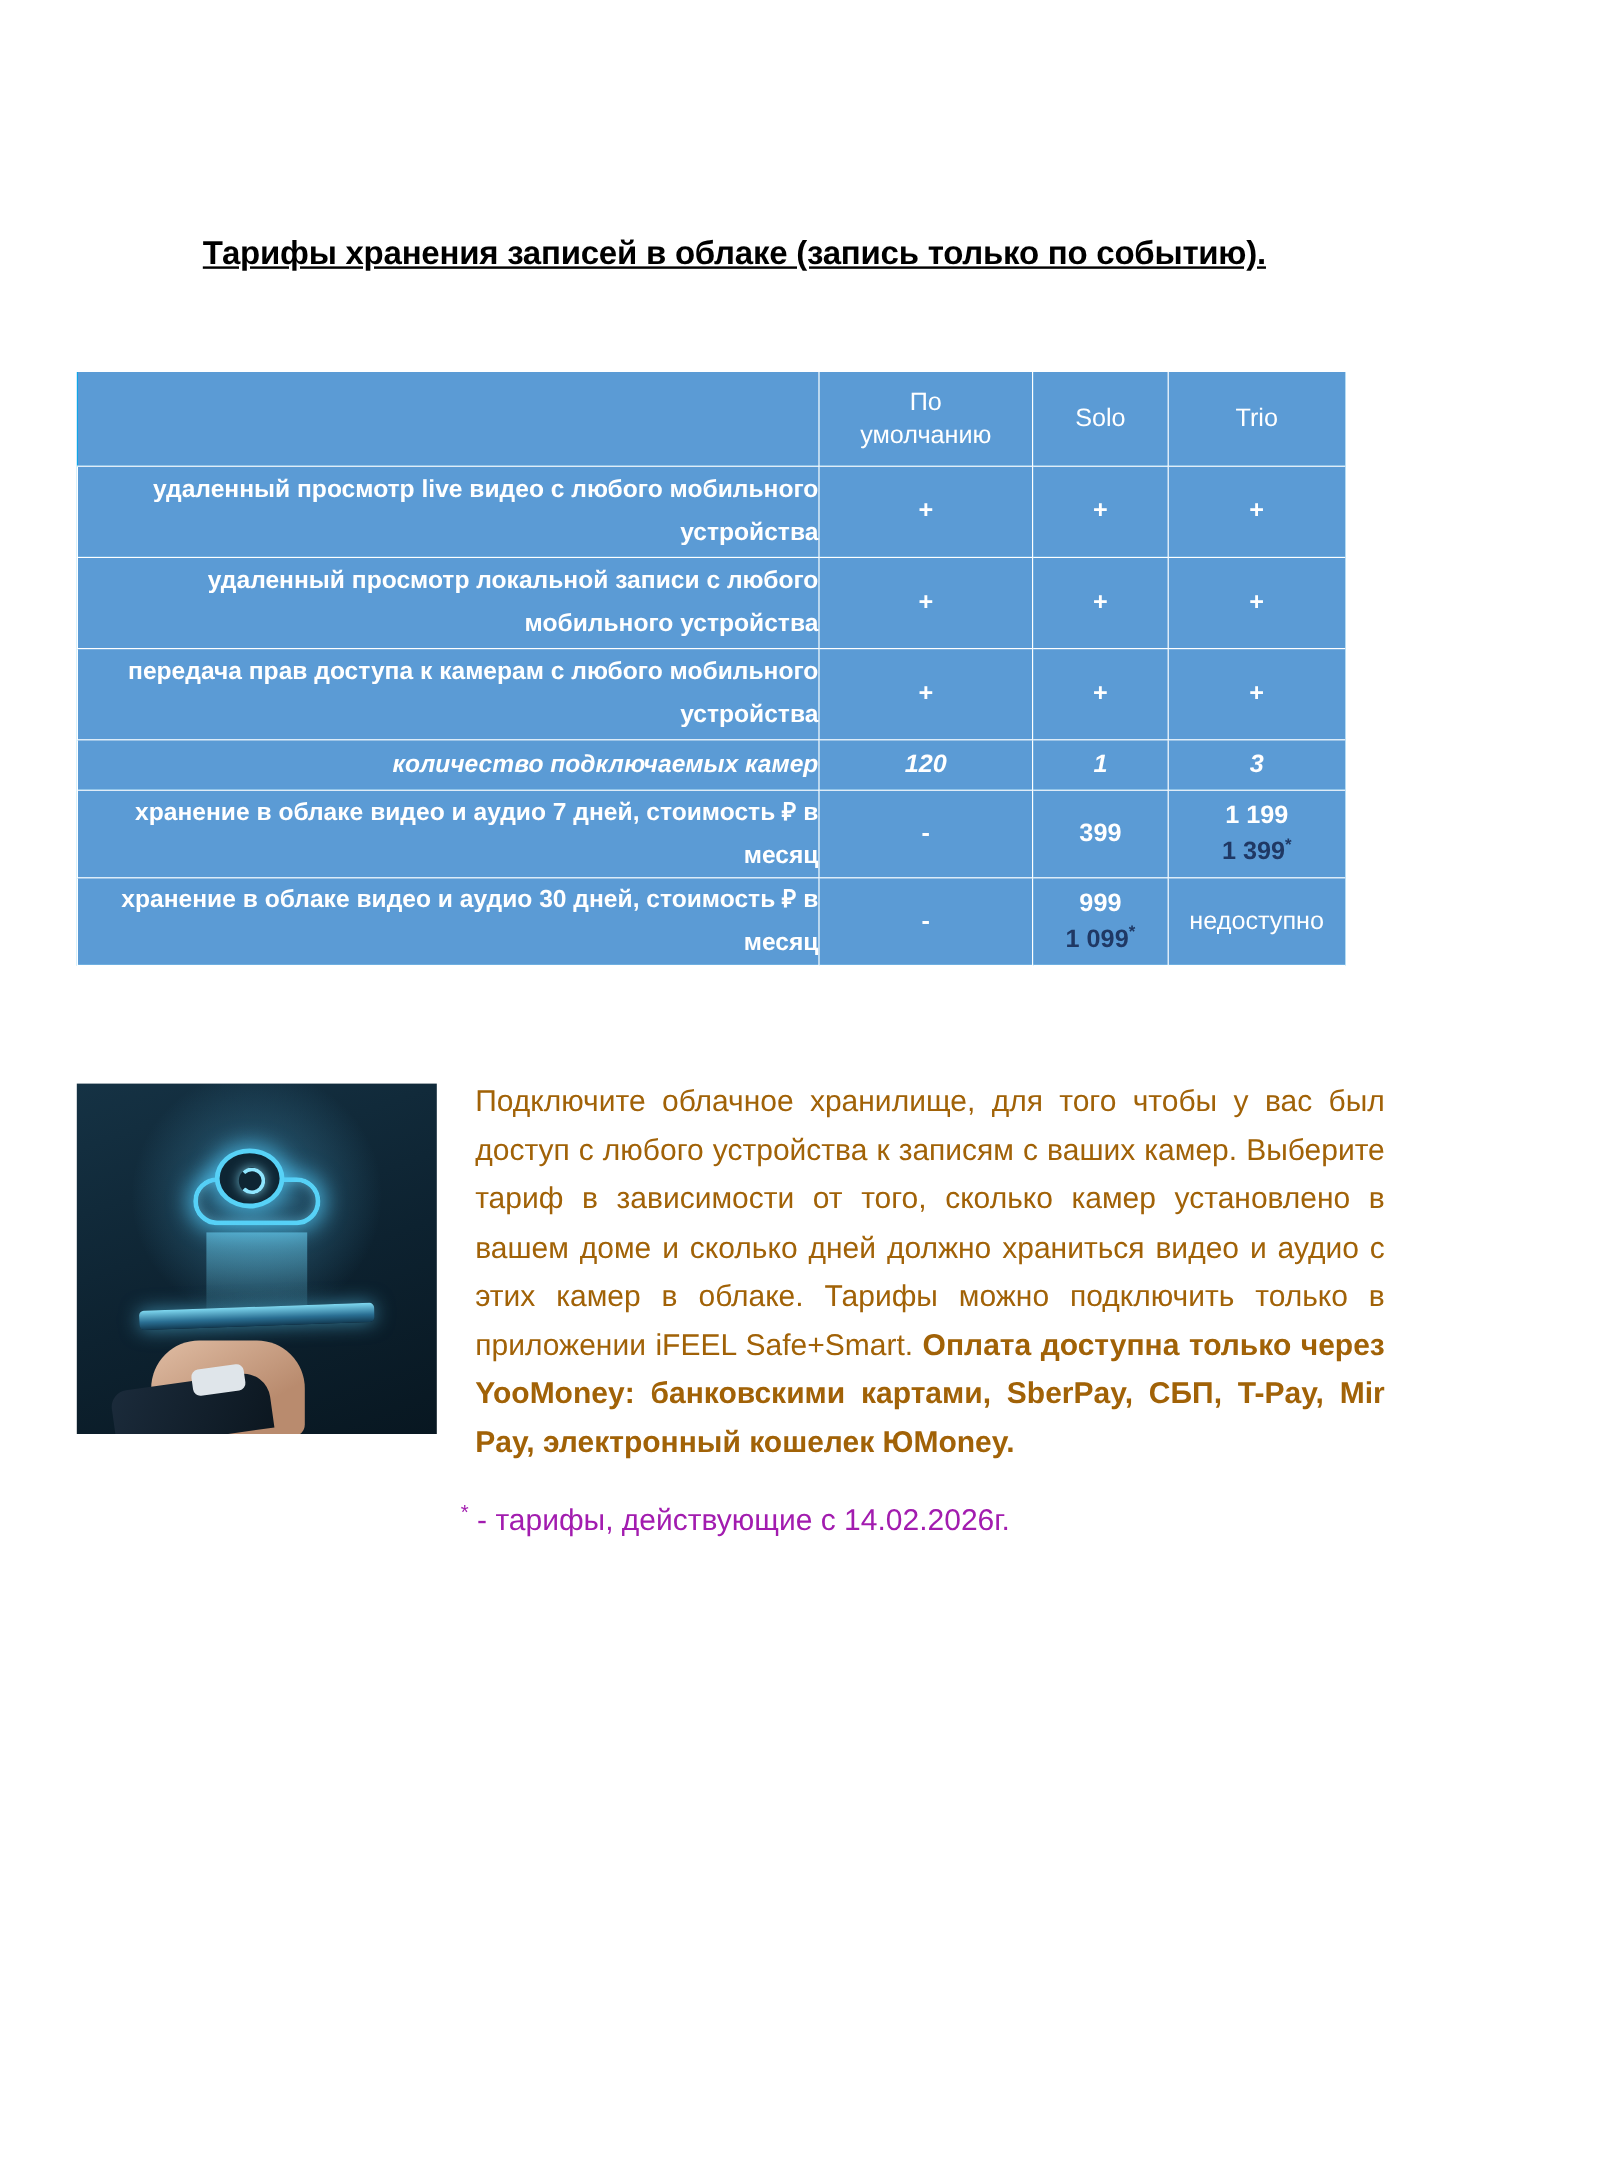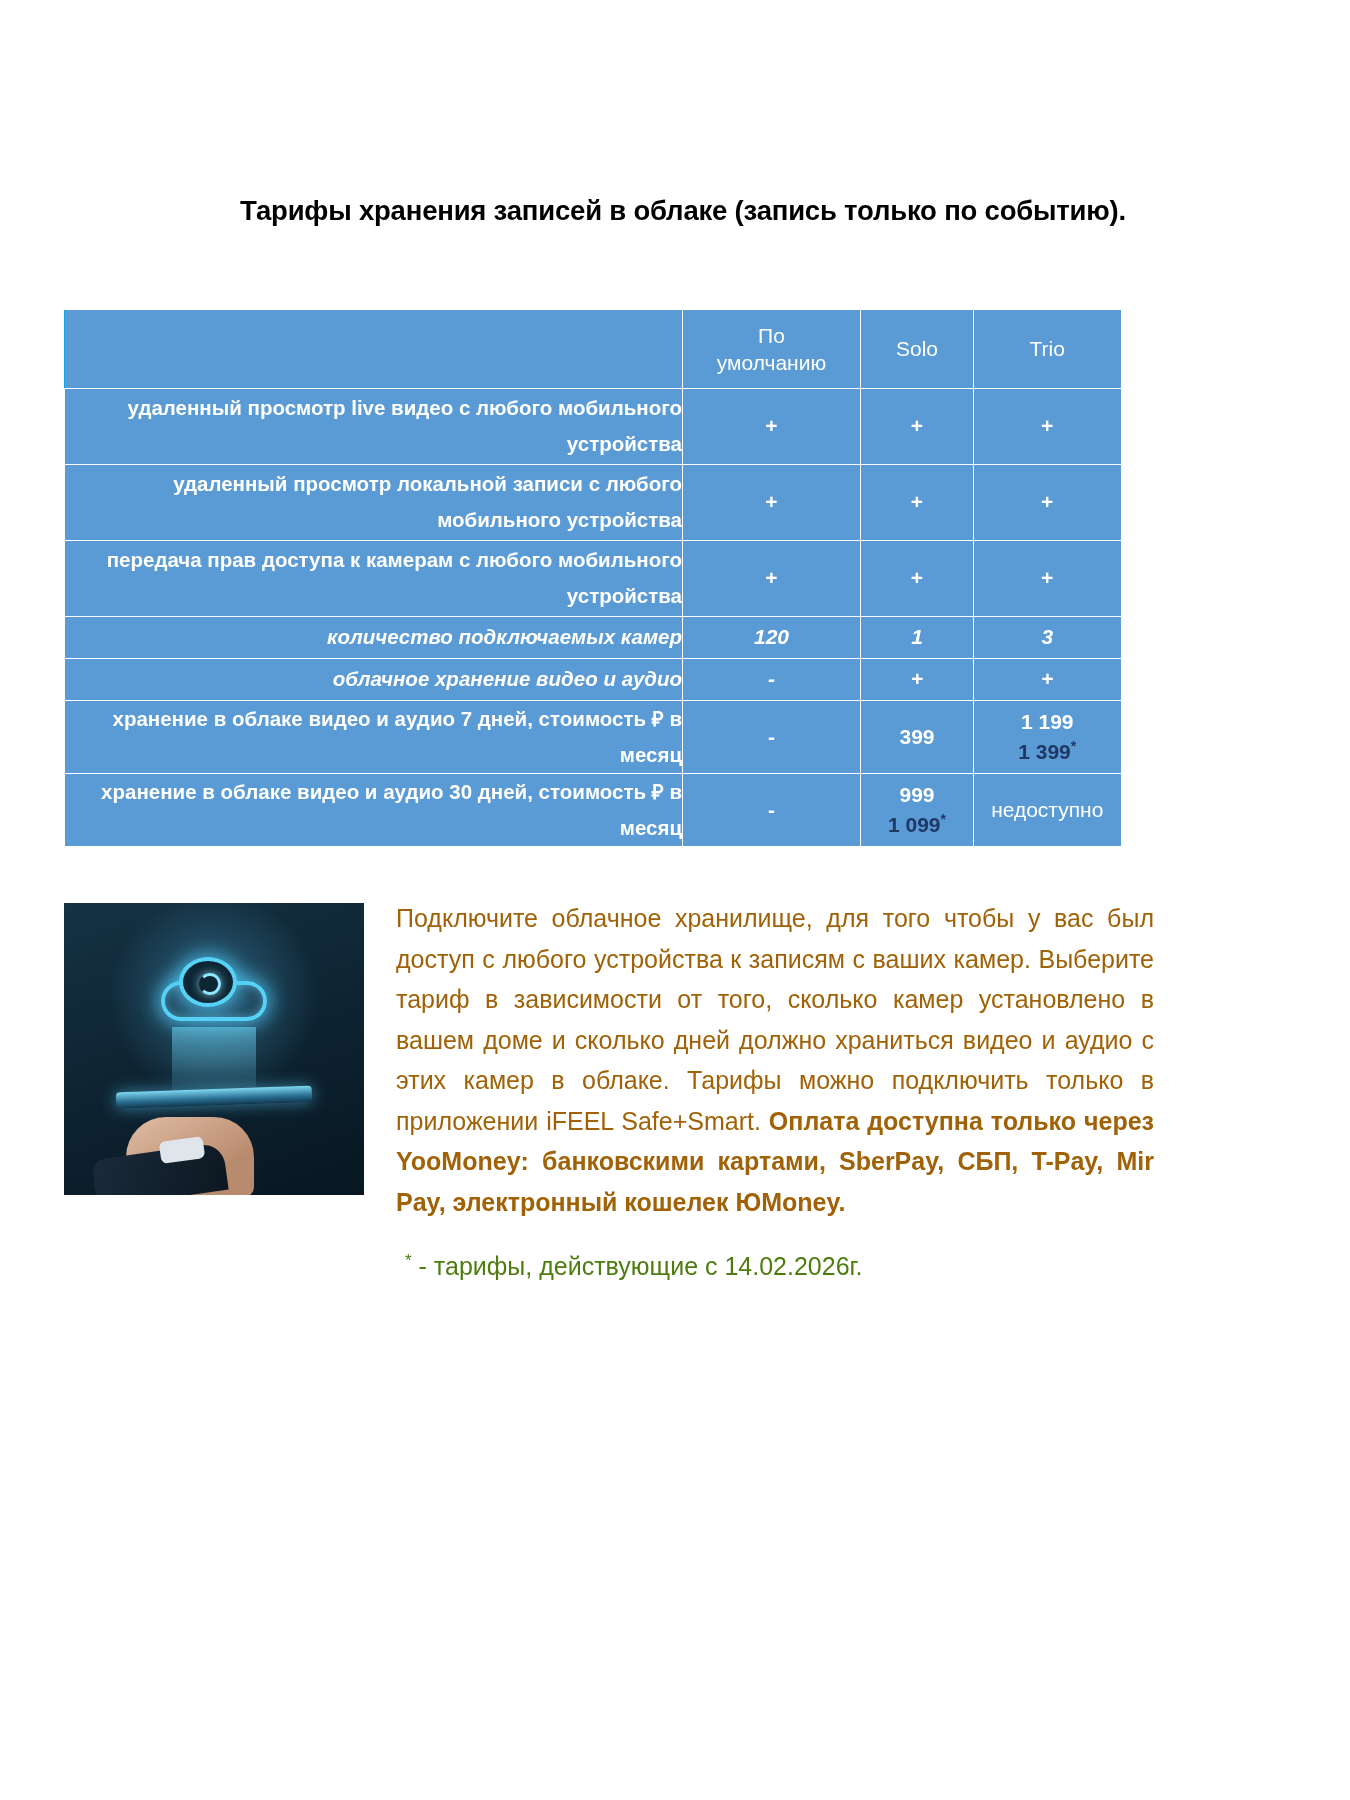--- a/index.html
+++ b/index.html
@@ -18,24 +18,25 @@
   .page {
     position: absolute;
     left: 0; top: 0;
     width: 1350px; height: 1800px;
     padding: 0;
   }
 
   
   .title-block {
     position: absolute;
-    left: 126px;
+    left: 112px;
     top: 190px;
     width: 1000px;
-    text-align: right;
+    text-align: center;
+    text-decoration: underline;
   }
   .title-line {
     font-family: "Liberation Sans", sans-serif;
     font-weight: bold;
     font-size: 27.5px;
     line-height: 42px;
     letter-spacing: -0.2px;
     color: #000;
     white-space: nowrap;
   }
@@ -216,26 +217,26 @@
     color: #a16207;
     text-align: justify;
     text-justify: inter-word;
     font-family: "Liberation Sans", sans-serif;
   }
   .body-text .b {
     font-weight: bold;
   }
   .footnote {
     position: absolute;
-    left: 341px;
+    left: 320px;
     top: 338px;
     width: 758px;
     font-size: 25px;
     line-height: 40px;
-    color: #4d7c0f;
+    color: #a21caf;
   }
   .footnote .star { vertical-align: super; font-size: 17px; }
 </style>
 </head>
 <body>
 
 <div class="page">
 
   <div class="title-block">
     <div class="title-line">Тарифы хранения записей в облаке (запись только по событию).</div>
@@ -282,26 +283,20 @@
         <td class="mark last-col">+</td>
       </tr>
 
       <tr class="h-short">
         <td class="feat">количество подключаемых камер</td>
         <td class="mark">120</td>
         <td class="mark">1</td>
         <td class="mark last-col">3</td>
       </tr>
 
-      <tr class="h-short">
-        <td class="feat">облачное хранение видео и аудио</td>
-        <td class="mark">-</td>
-        <td class="mark">+</td>
-        <td class="mark last-col">+</td>
-      </tr>
 
 
       <tr class="h-price two-line">
         <td class="feat">хранение в облаке видео и аудио 7 дней, стоимость ₽ в месяц</td>
         <td class="mark">-</td>
         <td class="mark">399</td>
         <td class="mark last-col">
           <span class="sub">1 199</span>
           <span class="alt"><span>1 399</span><span class="sup">*</span></span>
         </td>

